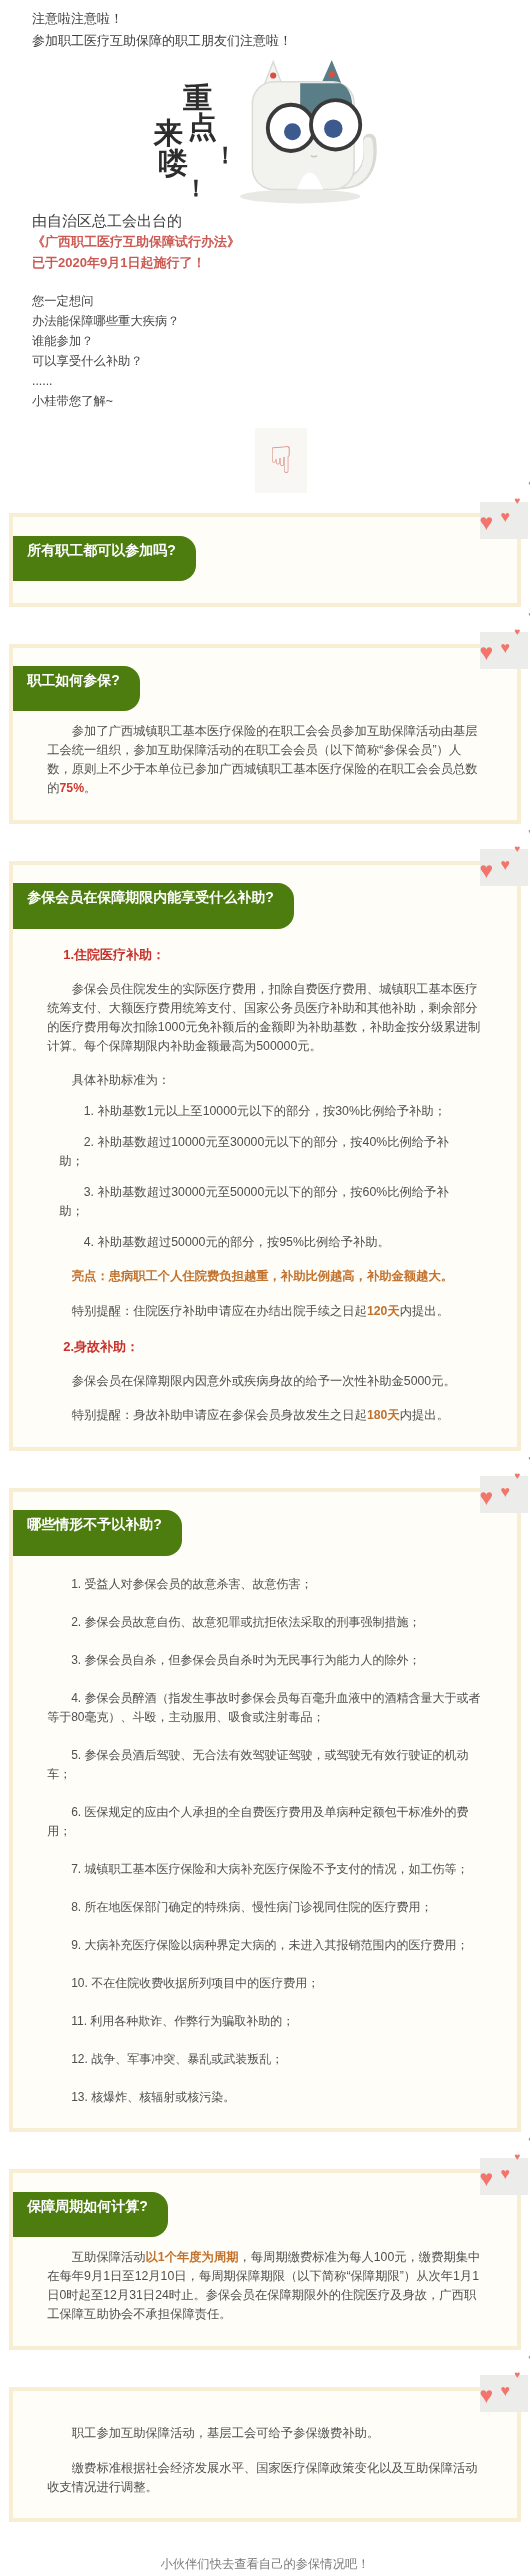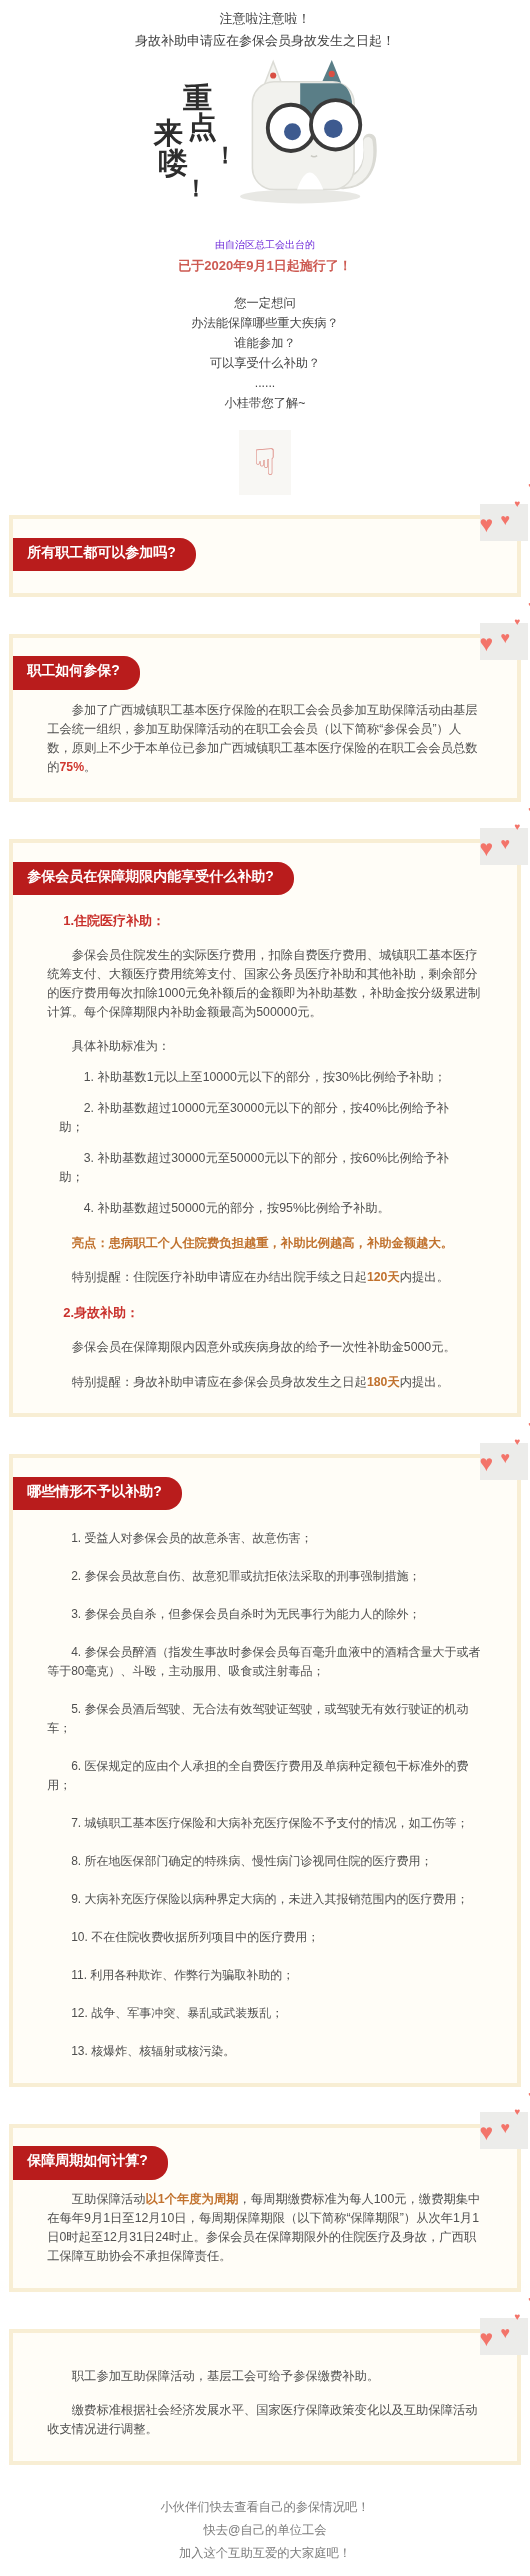--- a/index.html
+++ b/index.html
@@ -1,37 +1,37 @@
 <!DOCTYPE html>
 <html style="font-size:12.3px"><head>
 <meta charset="utf-8">
 <style>
   html,body{margin:0;padding:0;background:#ffffff;}
   body{width:530px;position:relative;overflow-x:hidden;
        font-family:"Liberation Sans","DejaVu Sans",sans-serif;}
-  .center{text-align:center;}
+  .center{text-align:left;padding-left:32px;}
   
   .header{padding-top:7.7px;}
   .hdr-line{font-size:13px;color:#3e3e3e;line-height:22.3px;}
   
   .illus-wrap{width:239px;height:151px;margin:4.6px auto 0;}
   
-  .pub-line{font-size:10px;color:#6d28d9;line-height:20px;margin-top:27px;}
+  .pub-line{font-size:15px;color:#404040;line-height:20px;margin-top:3px;}
   .red-title{font-size:13px;font-weight:bold;color:#cd5a52;line-height:21.6px;}
   .questions{margin-top:17px;font-size:12.3px;color:#464646;line-height:20px;}
   
   .hand-box{width:52px;height:65px;margin:17px auto 0;background:#f8f7f4;
             display:flex;align-items:center;justify-content:center;}
   .hand{font-size:37px;color:#dc8880;line-height:1;}
   
   .card{position:relative;margin:37px 9.2px 0;border:4.6px solid #f8eed4;
         background:#fffdf7;padding:18.5px 34px 21.6px;}
   .card.first{margin-top:20px;}
-  .pill{display:inline-block;margin-left:-34px;background:#b91c1c;color:#ffffff;
-        font-weight:bold;font-size:14px;line-height:15.4px;padding:7px 20px 11px 14px;
+  .pill{display:inline-block;margin-left:-34px;background:#4d7c0f;color:#ffffff;
+        font-weight:bold;font-size:14px;line-height:15.4px;padding:7px 20px 23px 14px;
         border-radius:0 16px 16px 0;}
   .b-p {margin:10.8px 0 0;text-indent:2em;font-size:12.3px;line-height:19px;color:#4f4f4f;}
   .b-p2{margin:15.4px 0 0;text-indent:2em;font-size:12.3px;line-height:19px;color:#4f4f4f;}
   .b-li{margin:12px;      text-indent:2em;font-size:12.3px;line-height:19px;color:#4f4f4f;}
   .b-pg{margin:19px 0 0;text-indent:2em;font-size:12px;line-height:19px;color:#4f4f4f;}
   .b-h {margin:17px 16px 0;font-size:13px;font-weight:bold;color:#c9302b;line-height:18.5px;}
   .seg-red{color:#d03830;font-weight:bold;}
   .seg-orange{color:#c1722e;font-weight:bold;}
   
   .deco{position:absolute;top:-15.4px;right:-10.8px;width:48px;height:37px;background:#ececea;}
@@ -41,21 +41,21 @@
   .deco .h3{left:35px;top:-5.4px;font-size:10px;}
   .deco .h4{right:-6.2px;top:-21.6px;font-size:9.2px;}
   
   .ft{margin-top:31px;text-align:center;font-size:12.3px;color:#7b7b7b;line-height:23px;}
 </style>
 </head>
 <body>
 
 <div class="header center">
   <div class="hdr-line">注意啦注意啦！</div>
-  <div class="hdr-line">身故补助申请应在参保会员身故发生之日起！</div>
+  <div class="hdr-line">参加职工医疗互助保障的职工朋友们注意啦！</div>
 </div>
 
 <div class="illus-wrap">
   <svg id="cat-svg" width="239" height="151" viewBox="0 0 310 196">
     <ellipse cx="200" cy="181" rx="78" ry="9" fill="#e8e8e4"></ellipse>
     <path d="M245 162 C278 168 295 146 290 108" fill="none" stroke="#dadad4" stroke-width="17" stroke-linecap="round"></path>
     <path d="M245 162 C278 168 293 146 288 110" fill="none" stroke="#f1f1ed" stroke-width="12" stroke-linecap="round"></path>
     <g>
       <polygon points="152,40 165,6 178,40" fill="#f4f4f0" stroke="#dcdcd6" stroke-width="2"></polygon>
       <circle cx="165" cy="24" r="4" fill="#d94f43"></circle>
@@ -76,20 +76,21 @@
         <text x="10" y="112" font-size="38">来</text>
         <text x="16" y="150" font-size="38">喽</text>
         <text x="88" y="138" font-size="30">！</text>
         <text x="50" y="180" font-size="30">！</text>
       </g>
   </svg>
 </div>
 
 <div class="center">
   <div class="pub-line">由自治区总工会出台的</div>
+  <div class="red-title">《广西职工医疗互助保障试行办法》</div>
   <div class="red-title">已于2020年9月1日起施行了！</div>
   <div class="questions" id="questions">
       <div>您一定想问</div>
       <div>办法能保障哪些重大疾病？</div>
       <div>谁能参加？</div>
       <div>可以享受什么补助？</div>
       <div>......</div>
       <div>小桂带您了解~</div>
     </div>
   <div class="hand-box">

